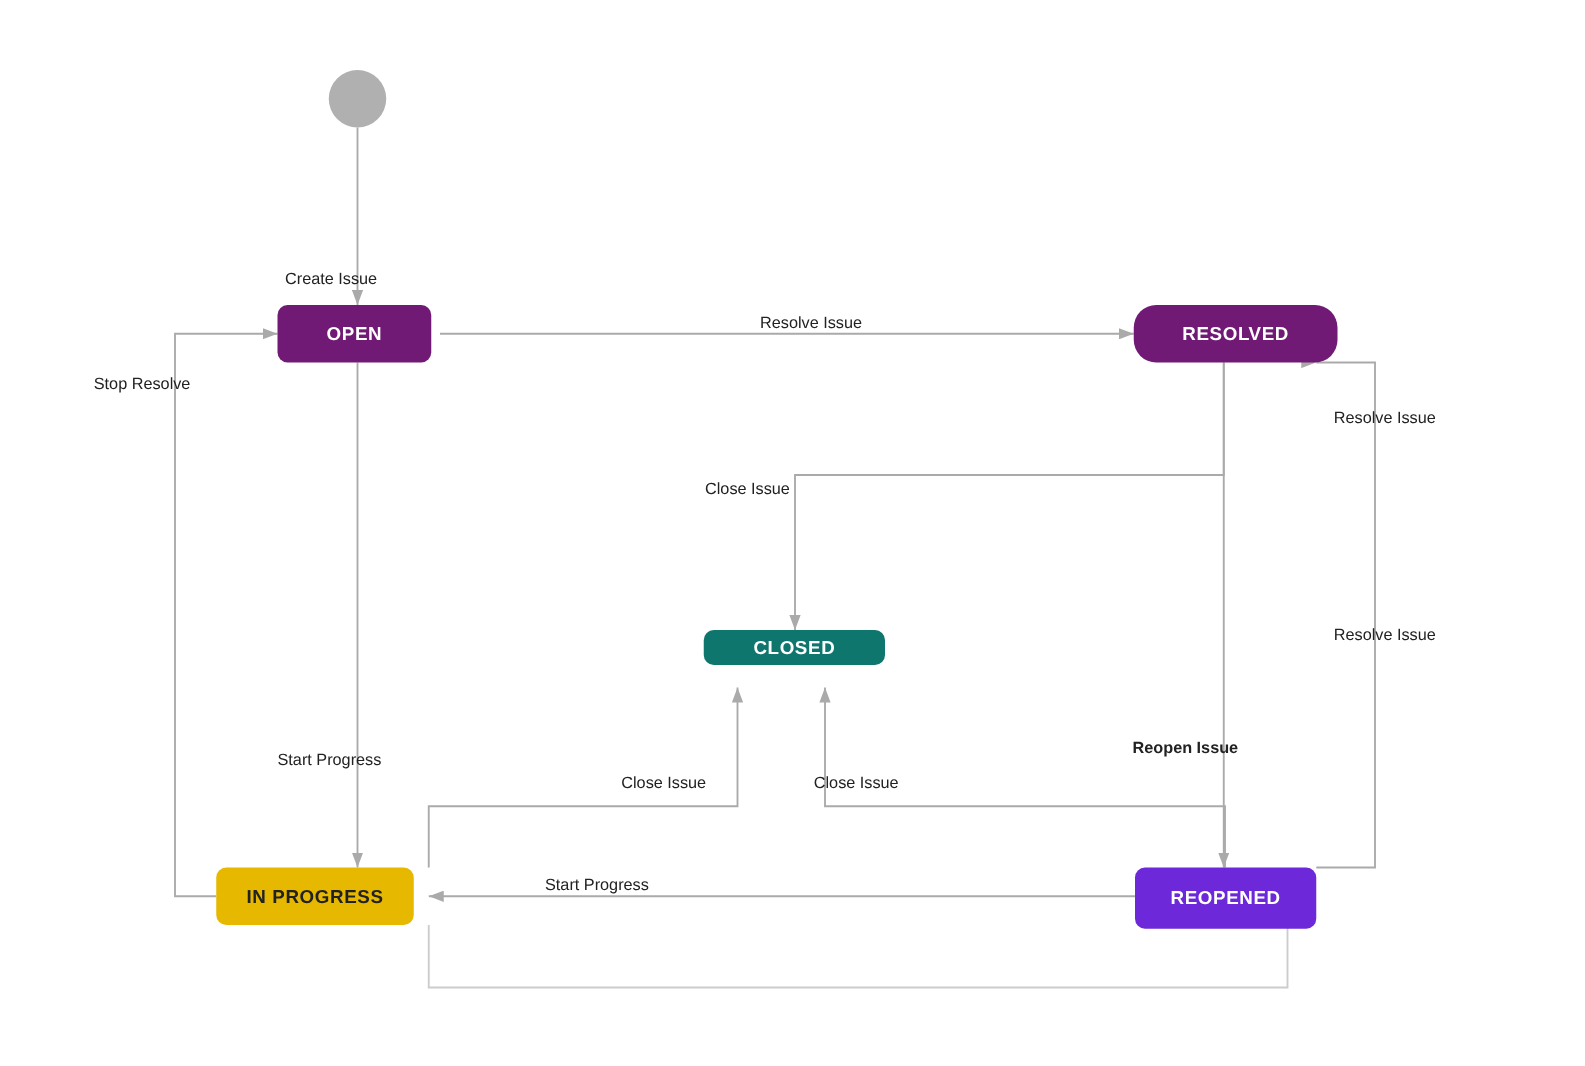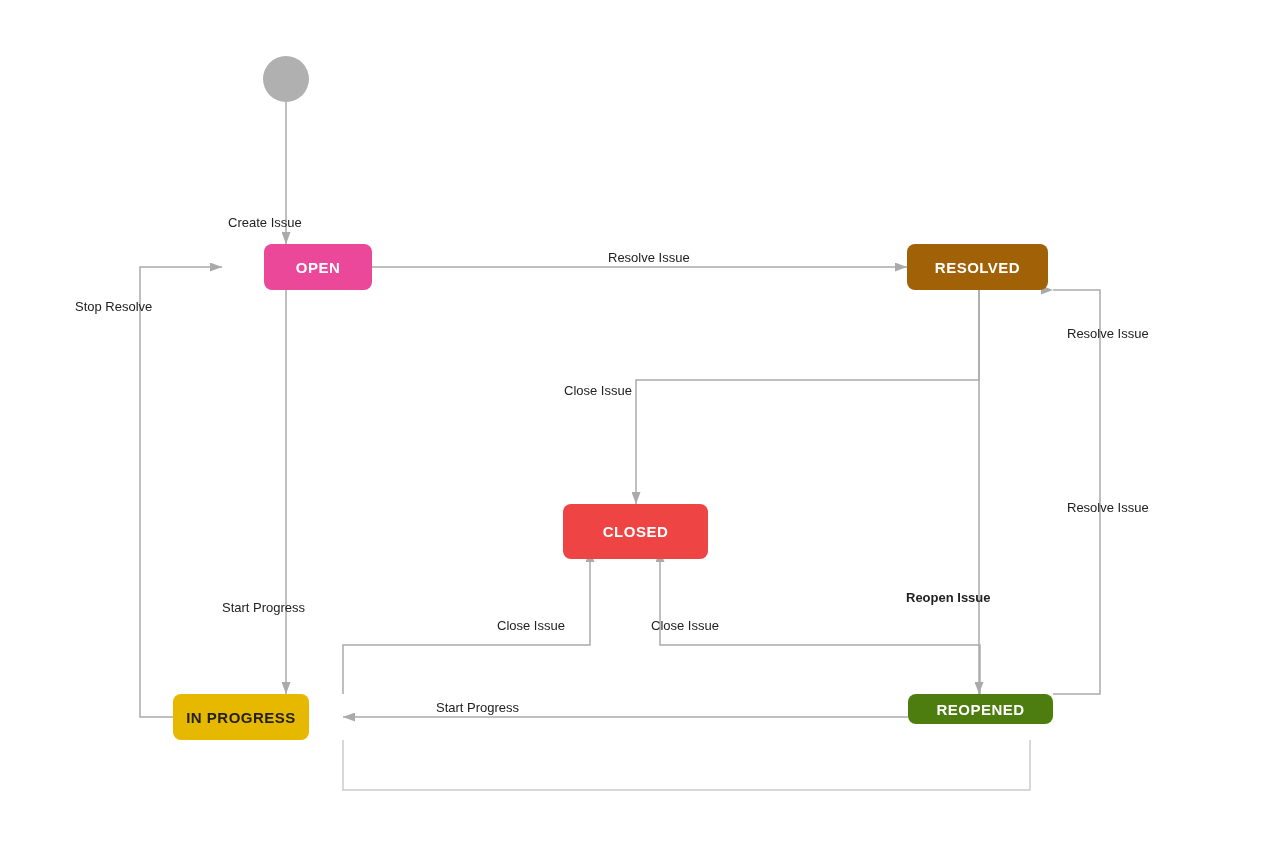--- a/index.html
+++ b/index.html
@@ -28,53 +28,53 @@
       align-items: center;
       justify-content: center;
       border-radius: 8px;
       font-weight: 700;
       font-size: 15px;
       letter-spacing: 0.5px;
       color: #ffffff;
       cursor: default;
     }
     .node-open {
-      background: #ec4899;
-      width: 108px;
+      background: #701a75;
+      width: 123px;
       height: 46px;
       left: 222px;
       top: 244px;
-      margin-left: 42px;
     }
     .node-resolved {
-      background: #a16207;
-      width: 141px;
+      background: #701a75;
+      width: 163px;
       height: 46px;
       left: 907px;
       top: 244px;
+      border-radius: 18px;
     }
     .node-closed {
-      background: #ef4444;
+      background: #0f766e;
       width: 145px;
-      height: 55px;
+      height: 28px;
       left: 563px;
       top: 504px;
     }
     .node-in-progress {
       background: #e6b800;
       color: #222;
-      width: 136px;
+      width: 158px;
       height: 46px;
       left: 173px;
       top: 694px;
     }
     .node-reopened {
-      background: #4d7c0f;
+      background: #6d28d9;
       width: 145px;
-      height: 30px;
+      height: 49px;
       left: 908px;
       top: 694px;
     }
     .start-circle {
       position: absolute;
       width: 46px;
       height: 46px;
       border-radius: 50%;
       background: #b0b0b0;
       left: 263px;

